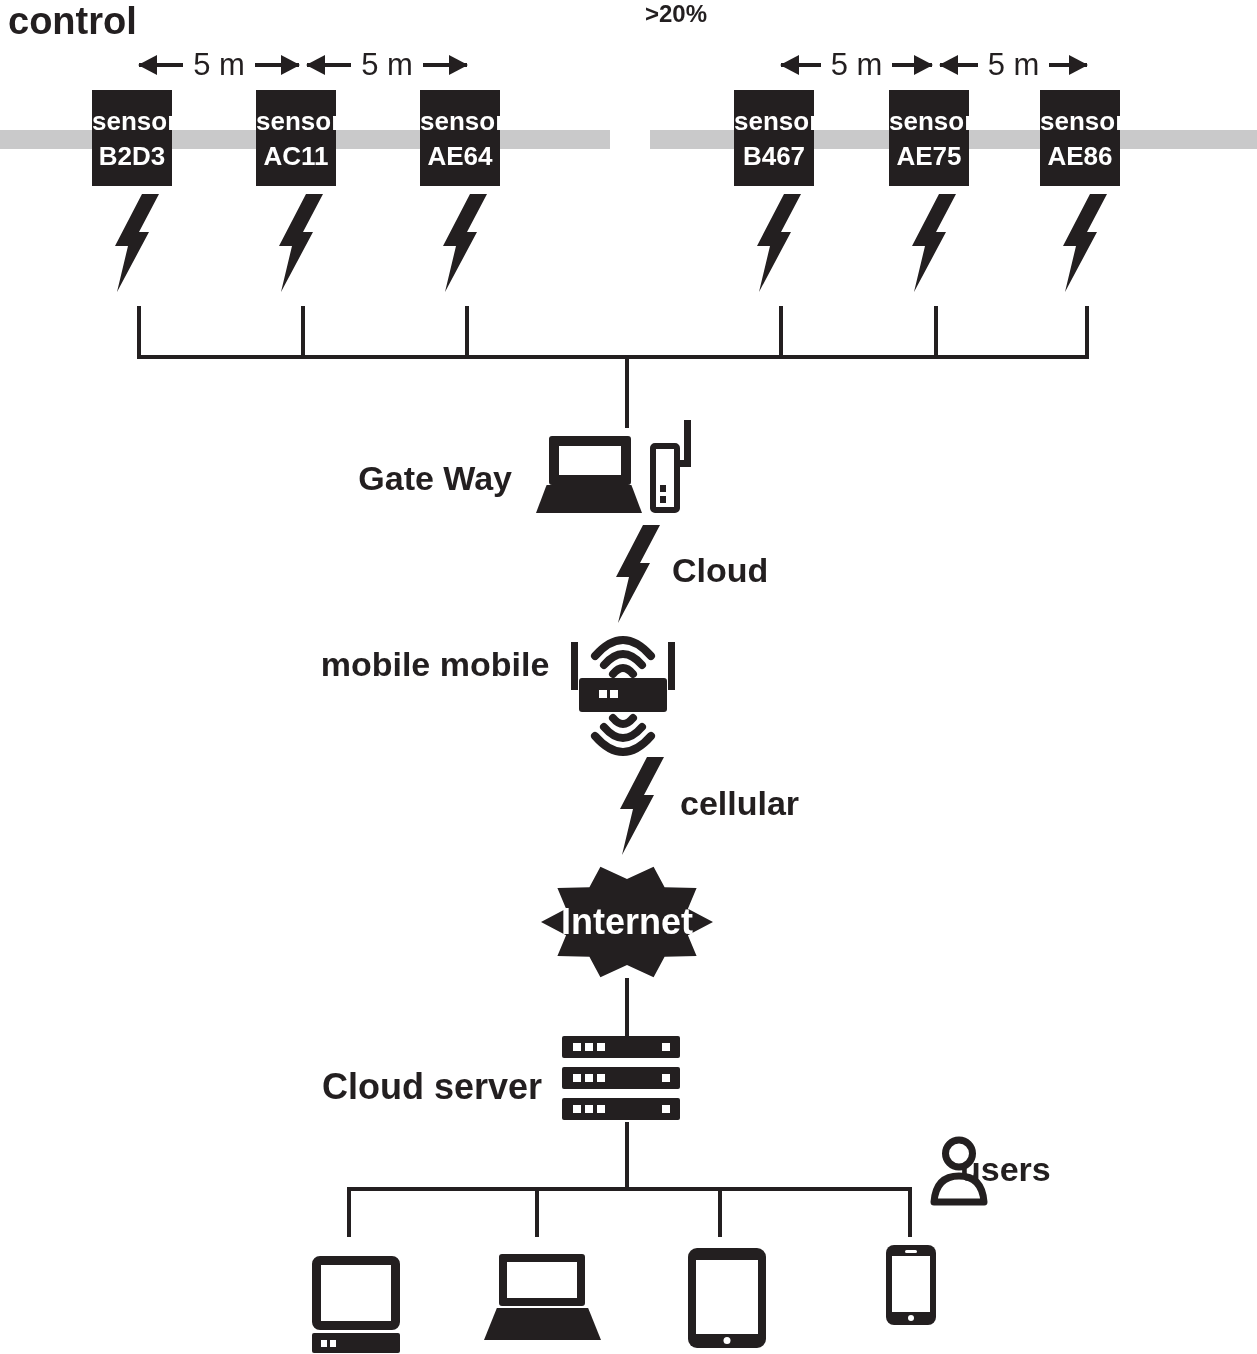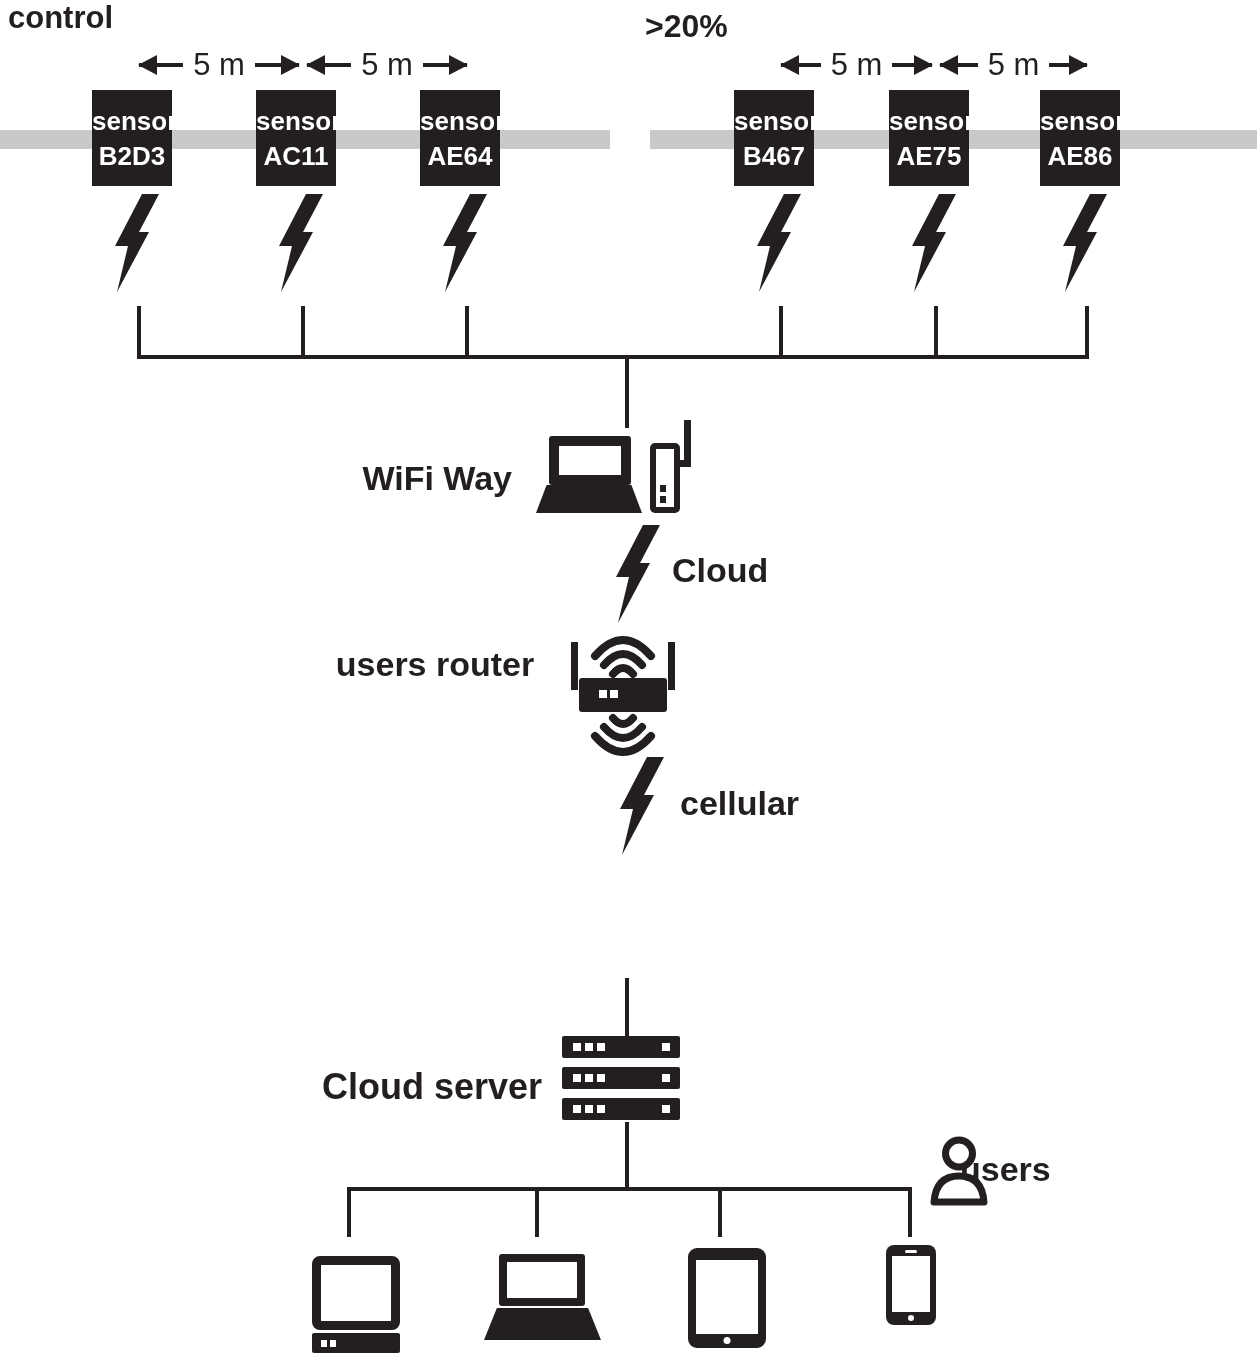--- a/index.html
+++ b/index.html
@@ -8,21 +8,21 @@
   }
   html,body{margin:0;padding:0;background:#fff;}
   .stage{
     position:relative;width:1257px;height:1354px;background:#fff;
     font-family:"Liberation Sans",sans-serif;color:var(--ink);overflow:hidden;
   }
   .abs{position:absolute;}
   .hline{position:absolute;height:4px;background:var(--ink);}
   .vline{position:absolute;width:4px;background:var(--ink);}
   .pipe{position:absolute;top:130px;height:19px;background:var(--pipe);}
-  .group-title{position:absolute;top:0;font-weight:bold;font-size:31px;white-space:nowrap;}
+  .group-title{position:absolute;top:0;font-weight:bold;font-size:38px;white-space:nowrap;}
   .sensor{
     position:absolute;top:90px;width:80px;height:96px;background:var(--ink);
     color:#fff;font-weight:bold;font-size:26px;text-align:center;
     display:flex;flex-direction:column;justify-content:center;gap:9px;line-height:1;z-index:2;
   }
   .dim{
     position:absolute;top:49px;height:32px;display:flex;align-items:center;gap:10px;
     font-size:31px;color:var(--ink);white-space:nowrap;
   }
   .dim .arrow{flex:1;height:4px;background:var(--ink);position:relative;min-width:30px;}
@@ -60,21 +60,21 @@
   .slab .dot{position:absolute;background:#fff;border-radius:50%;left:50%;transform:translateX(-50%);}
   .slab .speaker{position:absolute;background:#fff;border-radius:2px;left:50%;transform:translateX(-50%);}
   .person-svg circle,.person-svg path{fill:none;stroke:var(--ink);stroke-width:7;stroke-linejoin:round;}
 </style>
 </head>
 <body>
 
 <div class="stage">
 
   <div class="group-title" style="left:8px;">control</div>
-  <div class="group-title" style="left:645px;font-size:32px;margin-top:8px;">&gt;20%</div>
+  <div class="group-title" style="left:645px;font-size:24px;">&gt;20%</div>
 
   <div class="pipe" style="left:0;width:610px;"></div>
   <div class="pipe" style="left:650px;width:607px;"></div>
 
   <div class="dim" style="left:139px;width:160px;">
     <span class="arrow left"></span>
     <span>5 m</span>
     <span class="arrow right"></span>
   </div>
   <div class="dim" style="left:307px;width:160px;">
@@ -139,59 +139,65 @@
 
   <div class="vline" style="left:137px;top:306px;height:51px;"></div>
   <div class="vline" style="left:301px;top:306px;height:51px;"></div>
   <div class="vline" style="left:465px;top:306px;height:51px;"></div>
   <div class="vline" style="left:779px;top:306px;height:51px;"></div>
   <div class="vline" style="left:934px;top:306px;height:51px;"></div>
   <div class="vline" style="left:1085px;top:306px;height:51px;"></div>
   <div class="hline" style="left:137px;top:355px;width:952px;"></div>
   <div class="vline" style="left:625px;top:355px;height:73px;"></div>
 
-  <div class="flow-label" style="left:340px;top:459px;width:172px;text-align:right;">WiFi Way</div>
+  <div class="flow-label" style="left:340px;top:459px;width:172px;text-align:right;">Gate Way</div>
   <div>
     <div class="laptop-screen" style="left:549px;top:436px;width:82px;height:49px;"></div>
     <div class="laptop-base" style="left:536px;top:485px;width:106px;height:28px;"></div>
     <div class="dongle" style="left:650px;top:443px;width:30px;height:70px;">
         <i style="top:36px;"></i>
         <i style="top:47px;"></i>
       </div>
     <div class="abs" style="left:684px;top:420px;width:7px;height:47px;background:var(--ink);"></div>
     <div class="abs" style="left:674px;top:460px;width:14px;height:7px;background:var(--ink);"></div>
   </div>
 
   <svg class="bolt" style="left:606px;top:524px;" width="54" height="100" viewBox="0 0 54 98">
       <polygon points="37,0 54,0 34,38 44,38 12,98 23,52 10,52"></polygon>
     </svg>
   <div class="flow-label" style="left:672px;top:551px;">Cloud</div>
 
   <div class="flow-label" style="left:310px;top:645px;width:250px;text-align:center;line-height:39px;">
-    <div>users router</div>
+    <div>mobile mobile</div>
   </div>
   <svg class="router-svg abs" style="left:561px;top:632px;" width="124" height="124" viewBox="0 0 124 124">
     <rect x="10" y="10" width="7" height="48" fill="#231f20"></rect>
     <rect x="107" y="10" width="7" height="48" fill="#231f20"></rect>
     <path d="M52 42 Q62 30 72 42"></path>
     <path d="M43 33 Q62 11 81 33"></path>
     <path d="M34 24 Q62 -8 90 24"></path>
     <rect x="18" y="46" width="88" height="34" rx="3" fill="#231f20"></rect>
     <rect x="38" y="58" width="8" height="8" fill="#ffffff"></rect>
     <rect x="49" y="58" width="8" height="8" fill="#ffffff"></rect>
     <path d="M52 86 Q62 98 72 86"></path>
     <path d="M43 95 Q62 117 81 95"></path>
     <path d="M34 104 Q62 136 90 104"></path>
   </svg>
 
   <svg class="bolt" style="left:610px;top:756px;" width="54" height="100" viewBox="0 0 54 98">
       <polygon points="37,0 54,0 34,38 44,38 12,98 23,52 10,52"></polygon>
     </svg>
   <div class="flow-label" style="left:680px;top:784px;">cellular</div>
 
+  <div class="burst-wrap">
+    <svg width="180" height="124" viewBox="0 0 180 124">
+      <polygon fill="#231f20" points="176,62 150.9,75.3 159.6,96.1 127.6,96.8 116.6,117.2 90,105 63.4,117.2 52.4,96.8 20.4,96.1 29.1,75.3 4,62 29.1,48.7 20.4,27.9 52.4,27.2 63.4,6.8 90,19 116.6,6.8 127.6,27.2 159.6,27.9 150.9,48.7"></polygon>
+    </svg>
+    <div class="burst-label">Internet</div>
+  </div>
   <div class="vline" style="left:625px;top:978px;height:60px;"></div>
 
   <div class="flow-label" style="left:290px;top:1066px;width:252px;text-align:right;font-size:36px;">Cloud server</div>
   <div class="server">
     <div class="bar">
         <span class="sq1"></span>
         <span class="sq2"></span>
         <span class="sq3"></span>
         <span class="sq4"></span>
       </div>

